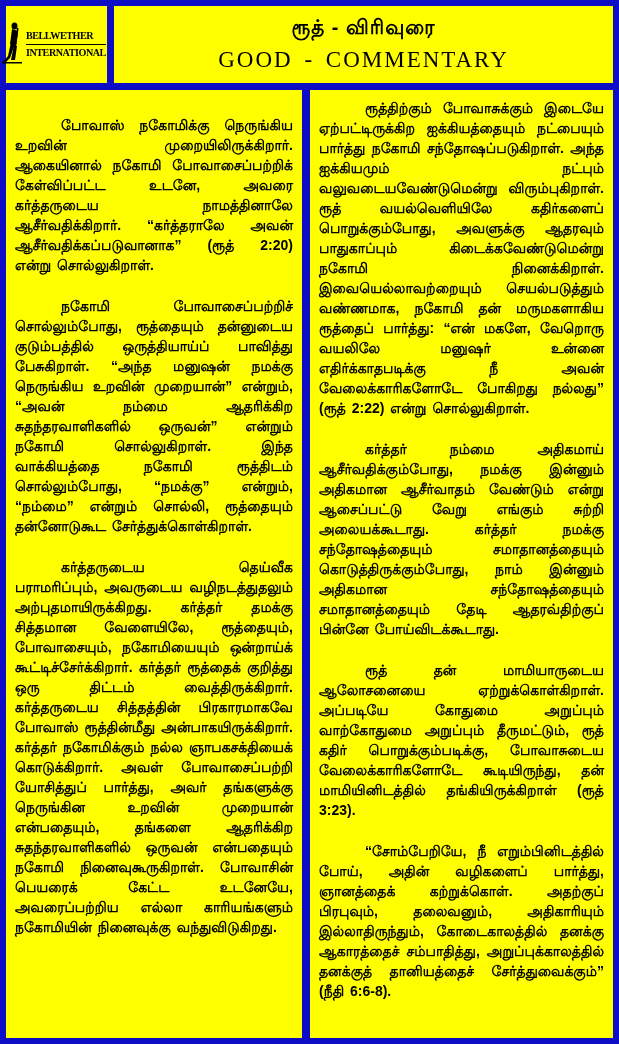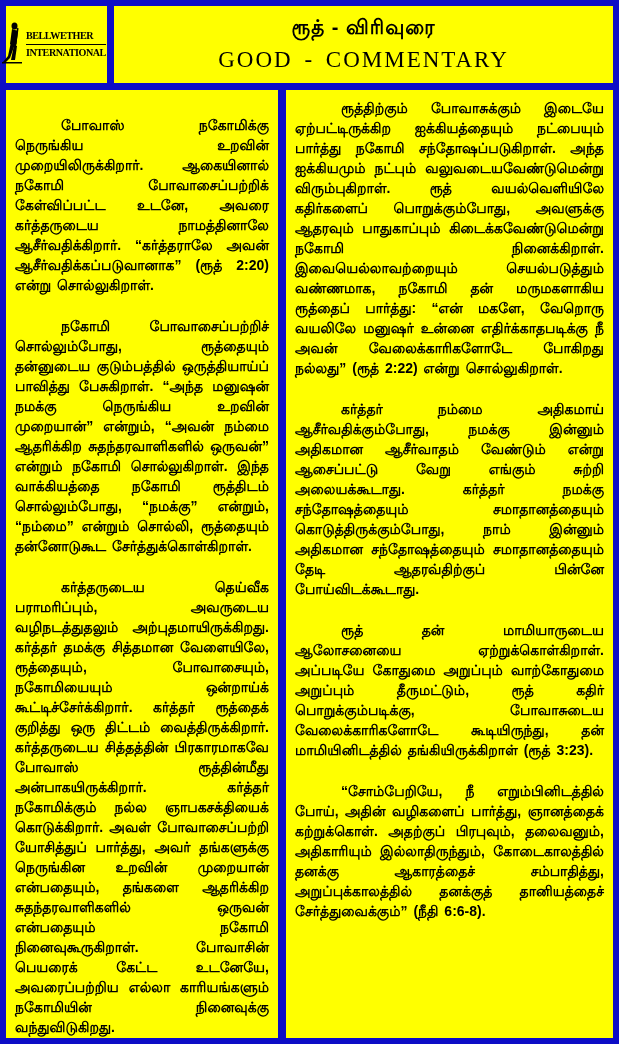--- a/index.html
+++ b/index.html
@@ -83,21 +83,21 @@
   .column {
     background: #ffff00;
     color: #000;
     font-size: 14px;
     font-weight: bold;
     line-height: 20px;
     text-align: justify;
     padding: 22px 9px;
     overflow: hidden;
   }
-  .column-left  { width: 272px; padding-top: 25px; }
+  .column-left  { width: 296px; padding-top: 25px; }
   .column-right { flex: 1; padding-top: 8px; }
   .column p {
     text-indent: 46px;
     margin-bottom: 21px;
     word-spacing: 2px;
   }
 </style>
 </head>
 <body>
 

